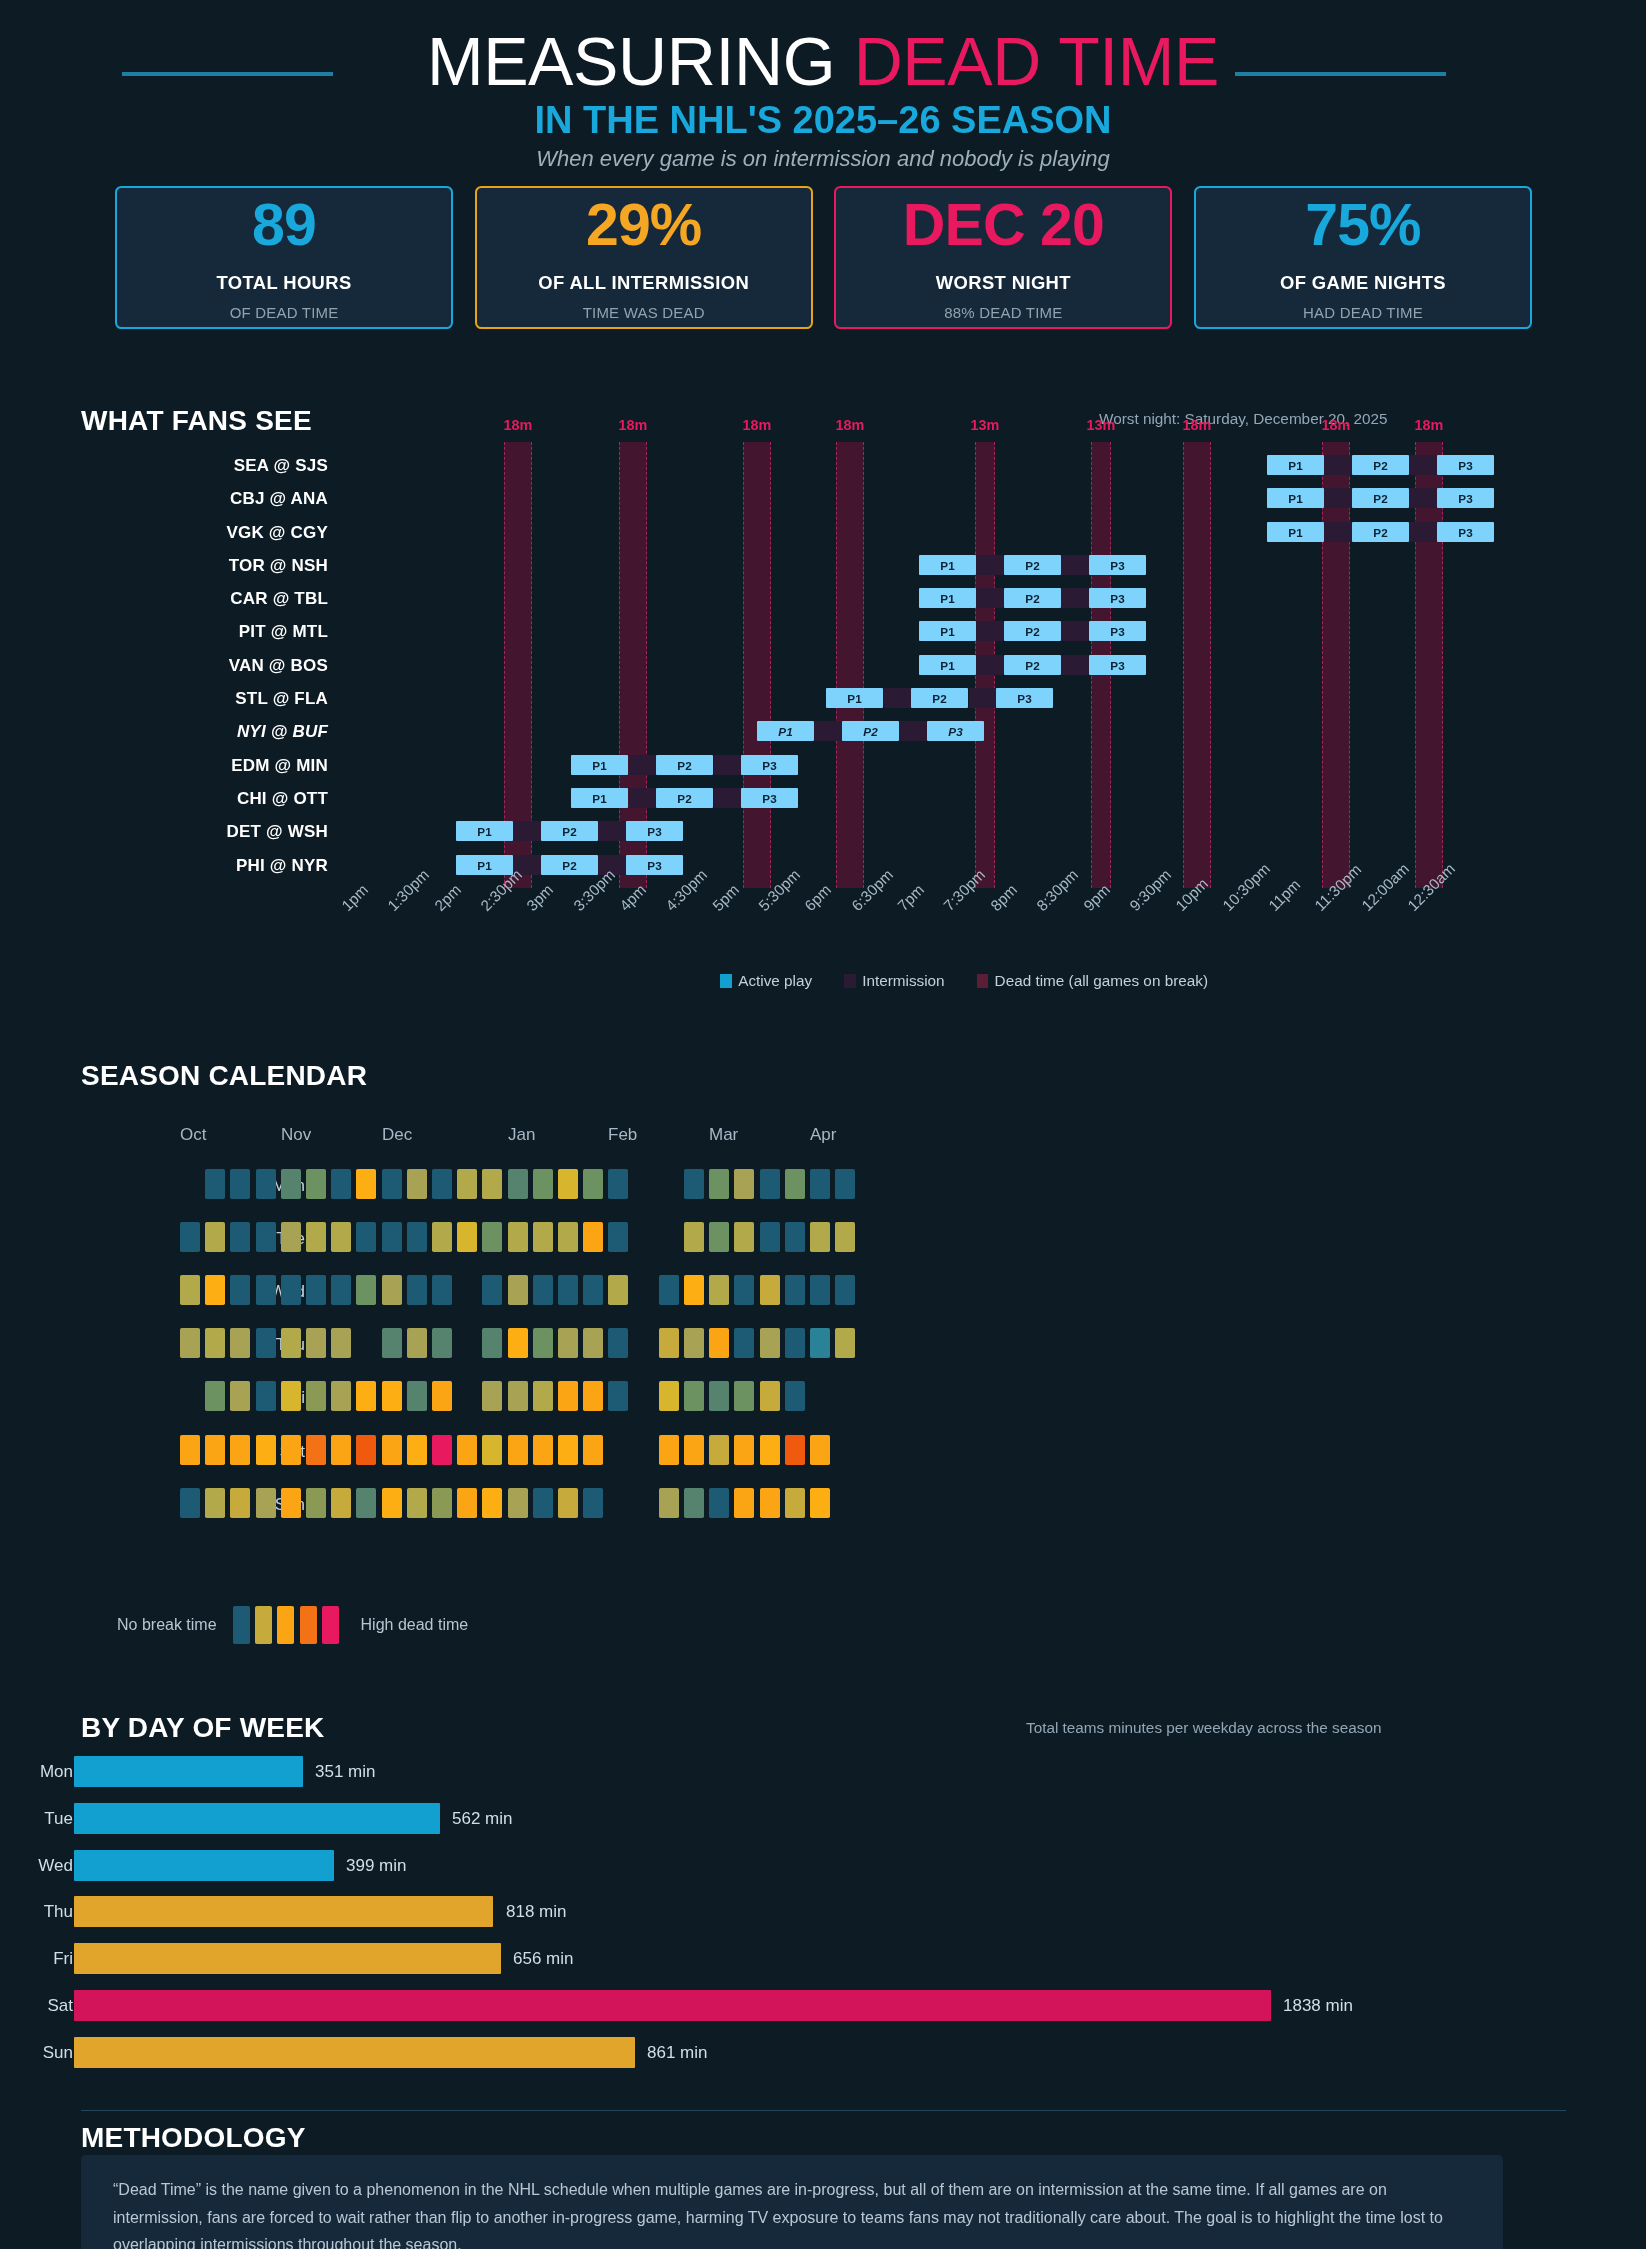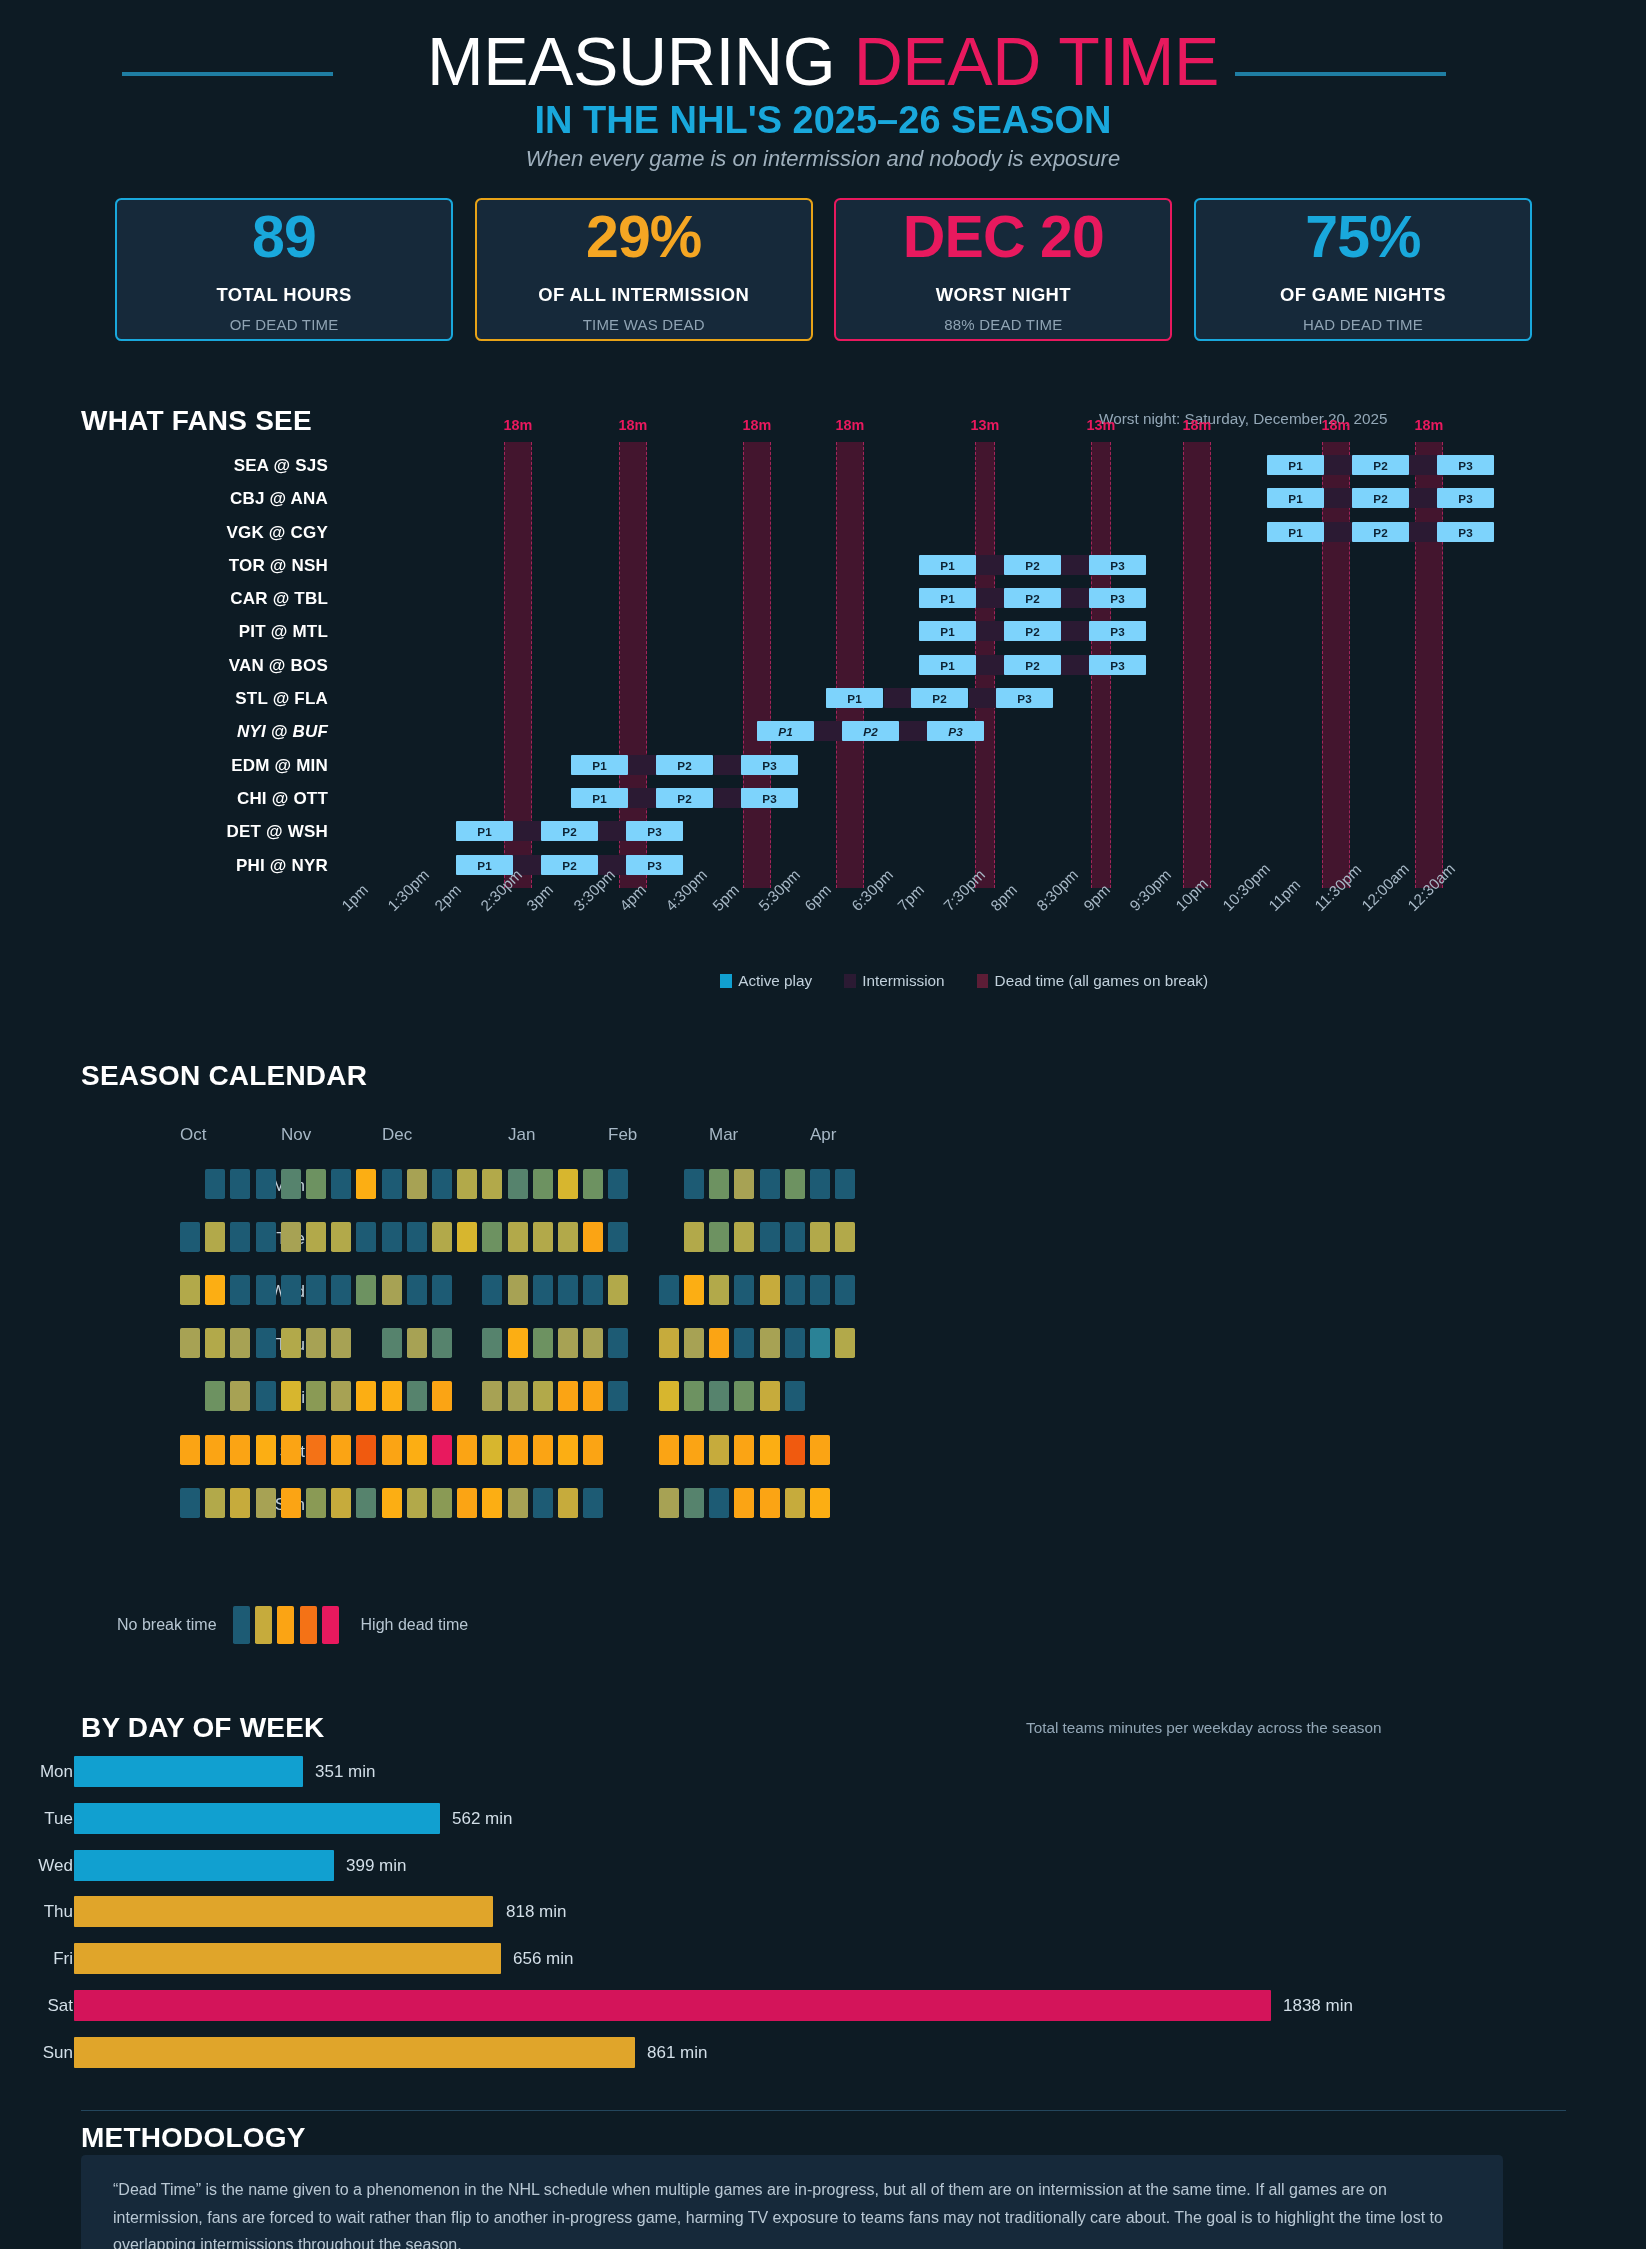--- a/index.html
+++ b/index.html
@@ -30,21 +30,21 @@
   }
   .hdr h3{
     margin:8px 0 0 0;font-size:22px;line-height:1.1;font-weight:normal;
     color:#9fb0bd;font-style:italic;
   }
   .rule{position:absolute;height:3.6px;background:#1f7ea3;top:72px;}
   .rule.l{left:122px;width:211px;}
   .rule.r{left:1235px;width:211px;}
 
   
-  .kpis{position:absolute;left:115px;top:198px;width:1417px;display:flex;gap:21.6px;}
+  .kpis{position:absolute;left:115px;top:186px;width:1417px;display:flex;gap:21.6px;}
   .kpi{
     flex:1;background:#16293a;border-radius:6.3px;
     border:2.2px solid #19a8dc;
     height:143px;box-sizing:border-box;
     display:flex;flex-direction:column;align-items:center;justify-content:center;
     padding-top:2.7px;
   }
   .kpi .big{
     font-size:59px;line-height:1;font-weight:bold;
     font-family:"Liberation Sans Narrow","Liberation Sans",sans-serif;
@@ -133,21 +133,21 @@
 </head>
 <body>
 
 <div class="page">
 
   <div class="rule l"></div>
   <div class="rule r"></div>
   <div class="hdr">
     <h1><span class="w">MEASURING </span><span class="p">DEAD TIME</span></h1>
     <h2>IN THE NHL'S 2025–26 SEASON</h2>
-    <h3>When every game is on intermission and nobody is exposure</h3>
+    <h3>When every game is on intermission and nobody is playing</h3>
   </div>
 
   <div class="kpis" id="kpis">
       <div class="kpi" style="border-color: rgb(25, 168, 220);">
         <div class="big" style="color:#19a8dc">89</div>
         <div class="lbl">TOTAL HOURS</div>
         <div class="sub">OF DEAD TIME</div>
       </div>
       <div class="kpi" style="border-color: rgb(232, 163, 23);">
         <div class="big" style="color:#f5a623">29%</div>

